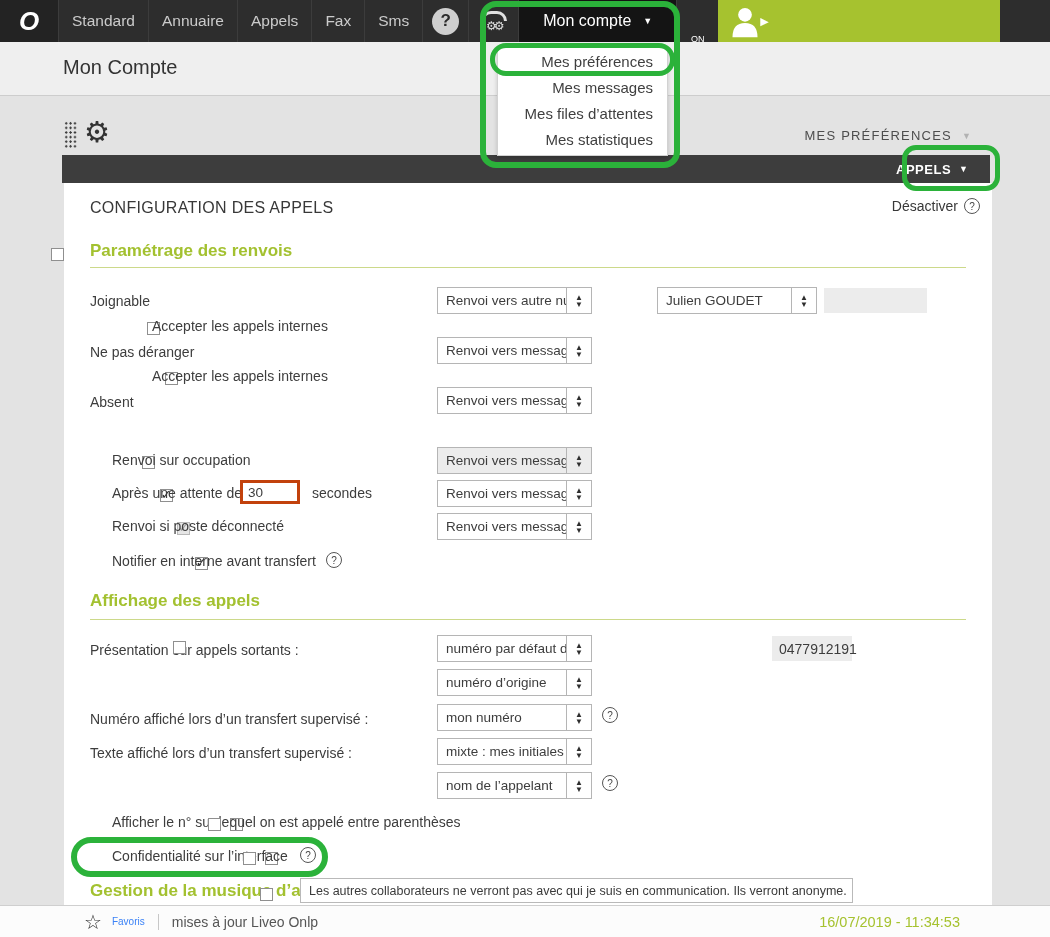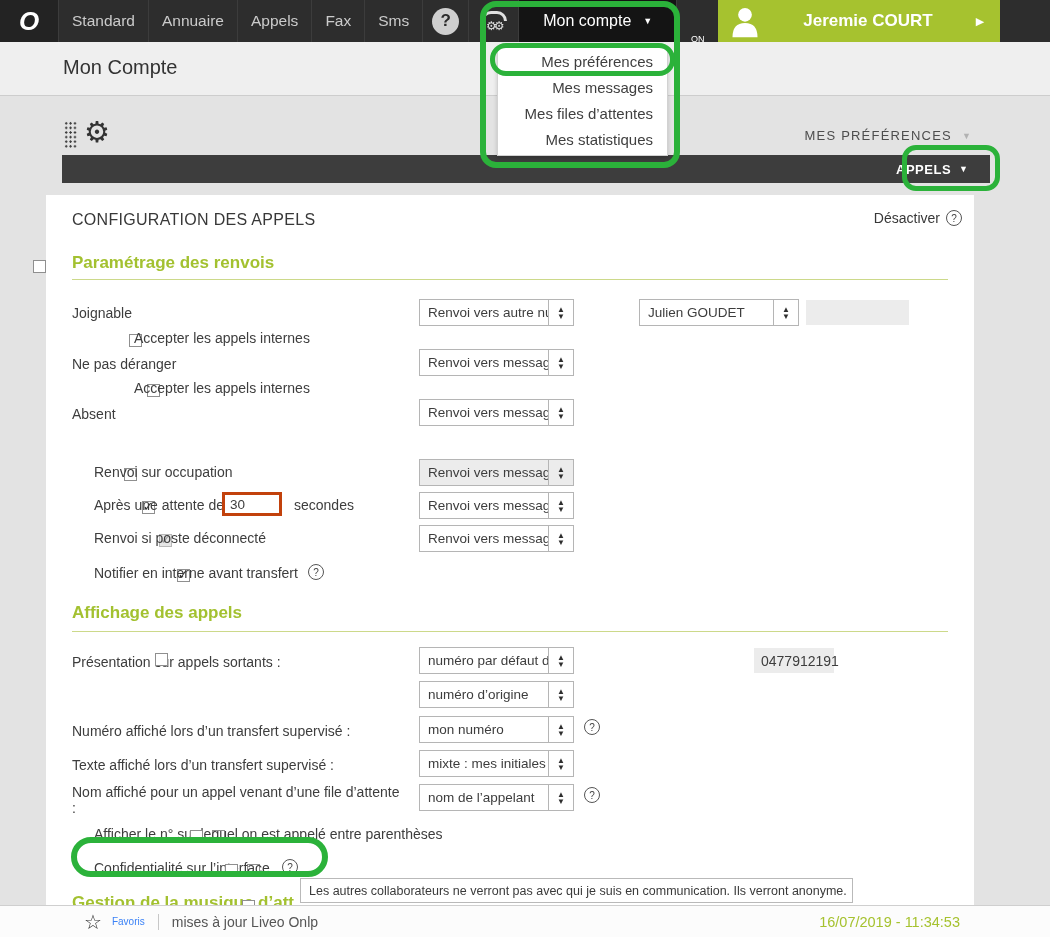--- a/index.html
+++ b/index.html
@@ -56,22 +56,22 @@
   .pref-caret { color:#b2b2b2; font-size:9px; }
 
   
   .dark-bar { position:absolute; left:62px; top:155px; width:928px; height:28px;
               background:#3d3d3d; display:flex; align-items:center;
               justify-content:flex-end; padding-right:22px; gap:8px; }
   .dark-bar-label { color:#fff; font-size:13px; font-weight:bold; letter-spacing:.5px; }
   .dark-bar .caret { color:#fff; }
 
   
-  .panel { position:absolute; left:46px; top:183px; width:928px; height:722px;
-           background:#fff; z-index:4;margin-top:12px; }
+  .panel { position:absolute; left:64px; top:183px; width:928px; height:722px;
+           background:#fff; z-index:4; }
   .cfg-title { font-size:16px; color:#383838; letter-spacing:.3px; }
   .deactivate { display:flex; align-items:flex-start; gap:6px; font-size:14px; color:#383838; }
   .sec-head { font-size:17px; font-weight:bold; color:#a3c130; }
   .sec-line { border-top:1px solid #ccd98a; width:876px; }
   .lbl { font-size:14px; color:#3d3d3d; white-space:nowrap; }
   .lbl-wrap { font-size:14px; color:#3d3d3d; line-height:16px; }
 
   .sel { height:27px; background:#fff; border:1px solid #b5b5b5;
          display:flex; align-items:stretch; cursor:pointer; }
   .sel .txt { flex:1; display:flex; align-items:center; padding:0 8px;
@@ -155,21 +155,20 @@
       <circle cx="12" cy="12" r="9" fill="none" stroke="#fff" stroke-width="2" stroke-dasharray="3 3"></circle>
       <path d="M12 7 L12 12 L17 9" stroke="#fff" stroke-width="2" fill="none"></path>
     </svg>
     <span class="on-txt">ON</span>
   </div>
   <div class="user-block">
     <svg class="user-svg" width="30" height="34" viewBox="0 0 24 26" fill="#fff">
       <circle cx="12" cy="8" r="5.5"></circle>
       <path d="M2 26 Q2 14.5 12 14.5 Q22 14.5 22 26 Z"></path>
     </svg>
-    <span class="user-name">Jeremie COURT</span>
     <span class="user-arrow">▶</span>
   </div>
   <div class="topbar-fill"></div>
 </div>
 
 <div class="header-band">
   <div class="page-title">Mon Compte</div>
 </div>
 
 <div class="abs" style="left:64px; top:121px;">
@@ -313,21 +312,20 @@
 
   <div class="abs lbl" style="left:26px; top:562px;">Texte affiché lors d’un transfert supervisé :</div>
   <div class="abs sel" style="left:373px; top:555px; width:155px;">
     <span class="txt">mixte : mes initiales ...</span>
     <span class="stp">
         <span>▲</span>
         <span>▼</span>
       </span>
   </div>
 
-  <div class="abs lbl-wrap" style="left:26px; top:589px; width:330px;">Nom affiché pour un appel venant d’une file d’attente :</div>
   <div class="abs sel" style="left:373px; top:589px; width:155px;">
     <span class="txt">nom de l’appelant</span>
     <span class="stp">
         <span>▲</span>
         <span>▼</span>
       </span>
   </div>
   <span class="abs qhelp" style="left:538px; top:592px;">?</span>
 
   <span class="abs cb" style="left:26px; top:632px;"></span>

